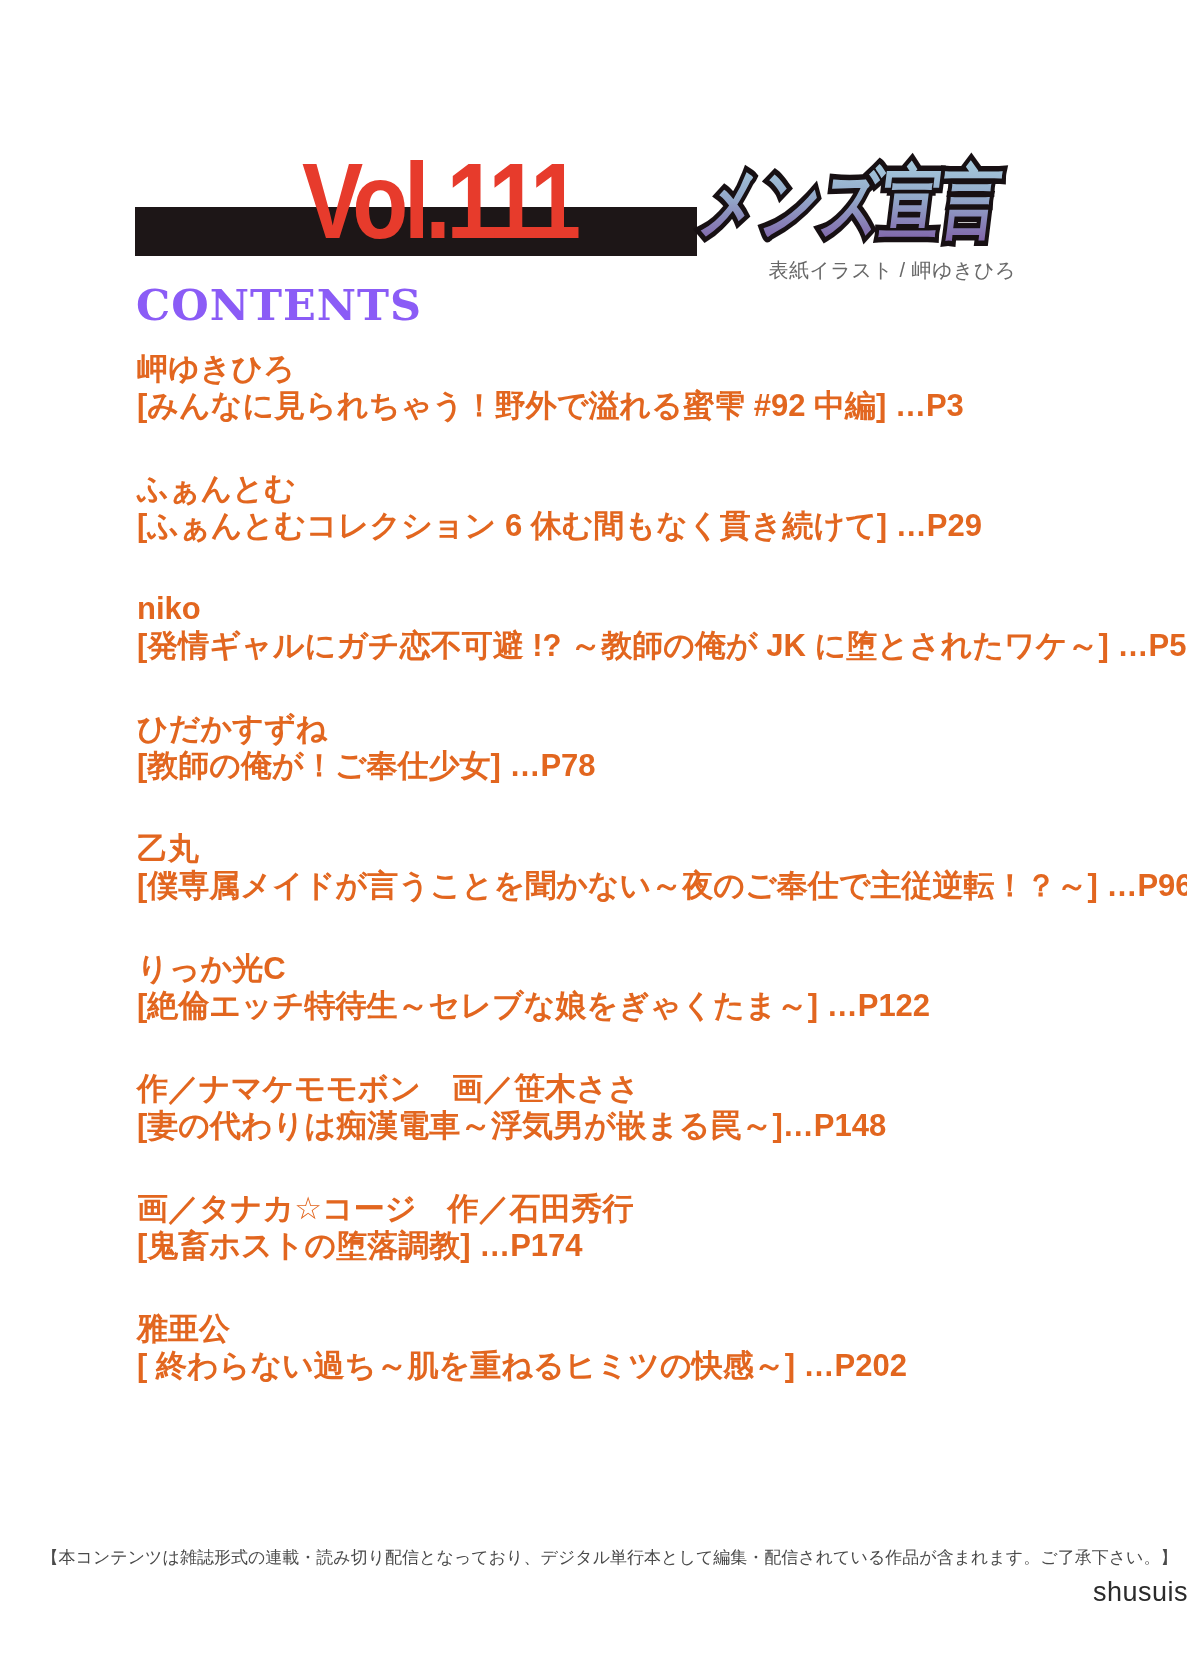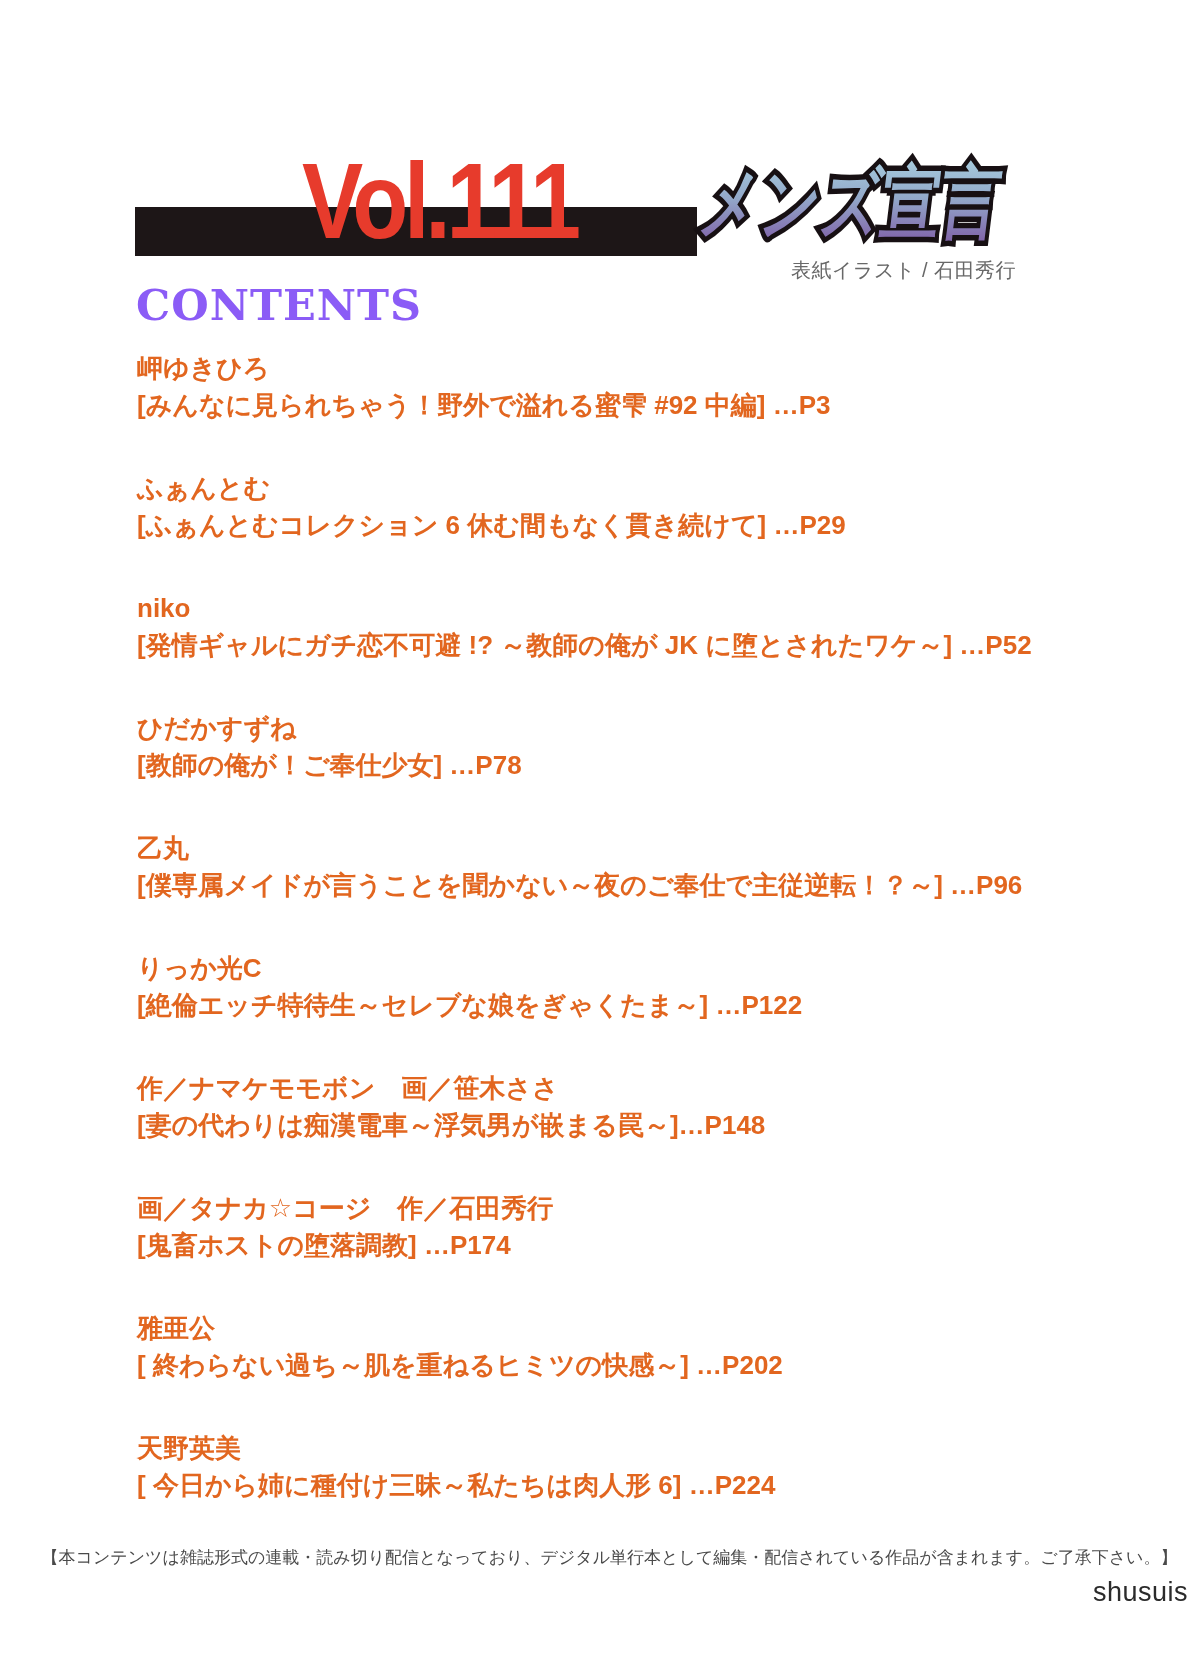--- a/index.html
+++ b/index.html
@@ -39,21 +39,21 @@
     font-weight:900;font-size:43px;line-height:1;
     color:#8b5cf6;letter-spacing:1px;
   }
   
   .entries{
     position:absolute;left:137px;top:350px;width:1010px;
     color:#e2661f;font-weight:700;
   }
   .entry{margin-bottom:46px;}
   .entry-author,.entry-title{
-    display:block;font-size:26px;line-height:37px;white-space:nowrap;
+    display:block;font-size:31px;line-height:37px;white-space:nowrap;
     letter-spacing:0px;
   }
   
   .disclaimer{
     position:absolute;left:0;top:1546px;width:100%;
     text-align:center;font-size:17px;color:#4a4a4a;font-weight:500;
     white-space:nowrap;
   }
   .publisher{
     position:absolute;left:0;top:1577px;width:100%;
@@ -78,21 +78,21 @@
           <stop offset="45%" stop-color="#93a9ca"></stop>
           <stop offset="100%" stop-color="#7d58a4"></stop>
         </linearGradient>
       </defs>
       <g transform="translate(14,0) skewX(-7)">
         <text x="158" y="90" text-anchor="middle" font-family="'DejaVu Sans', sans-serif" font-weight="bold" font-size="80" textLength="300" lengthAdjust="spacingAndGlyphs" fill="url(#logoGrad)" stroke="#171013" stroke-width="11" paint-order="stroke" stroke-linejoin="miter">メンズ宣言</text>
       </g>
     </svg>
   </div>
 
-  <div class="cover-credit">表紙イラスト / 石田秀行</div>
+  <div class="cover-credit">表紙イラスト / 岬ゆきひろ</div>
 
   <div class="contents-title">CONTENTS</div>
 
   <div class="entries">
 
     <div class="entry">
       <span class="entry-author">岬ゆきひろ</span>
       <span class="entry-title">[みんなに見られちゃう！野外で溢れる蜜雫 #92 中編] …P3</span>
     </div>
 
@@ -129,24 +129,20 @@
     <div class="entry">
       <span class="entry-author">画／タナカ☆コージ　作／石田秀行</span>
       <span class="entry-title">[鬼畜ホストの堕落調教] …P174</span>
     </div>
 
     <div class="entry">
       <span class="entry-author">雅亜公</span>
       <span class="entry-title">[ 終わらない過ち～肌を重ねるヒミツの快感～] …P202</span>
     </div>
 
-    <div class="entry">
-      <span class="entry-author">天野英美</span>
-      <span class="entry-title">[ 今日から姉に種付け三昧～私たちは肉人形 6] …P224</span>
-    </div>
 
   </div>
 
   <div class="disclaimer">【本コンテンツは雑誌形式の連載・読み切り配信となっており、デジタル単行本として編集・配信されている作品が含まれます。ご了承下さい。】</div>
 
   <div class="publisher">shusuisha</div>
 
 </div>
 
 </body></html>

